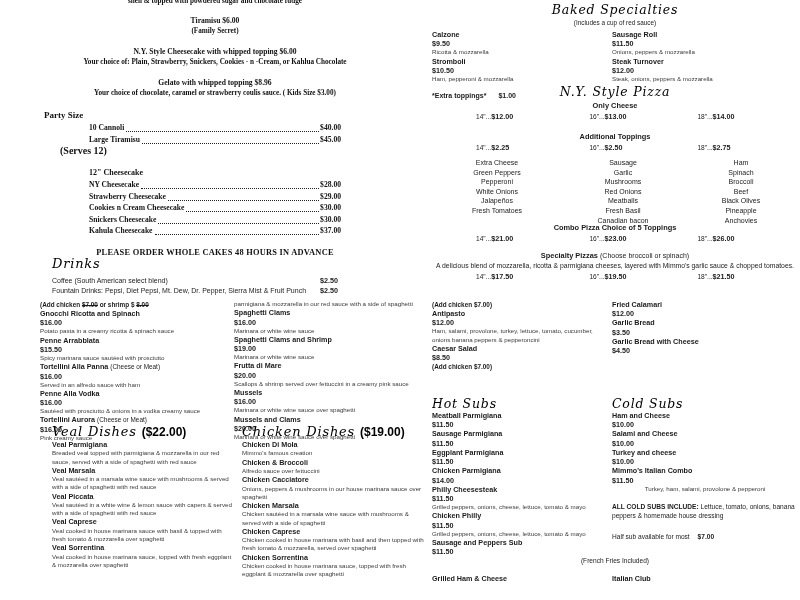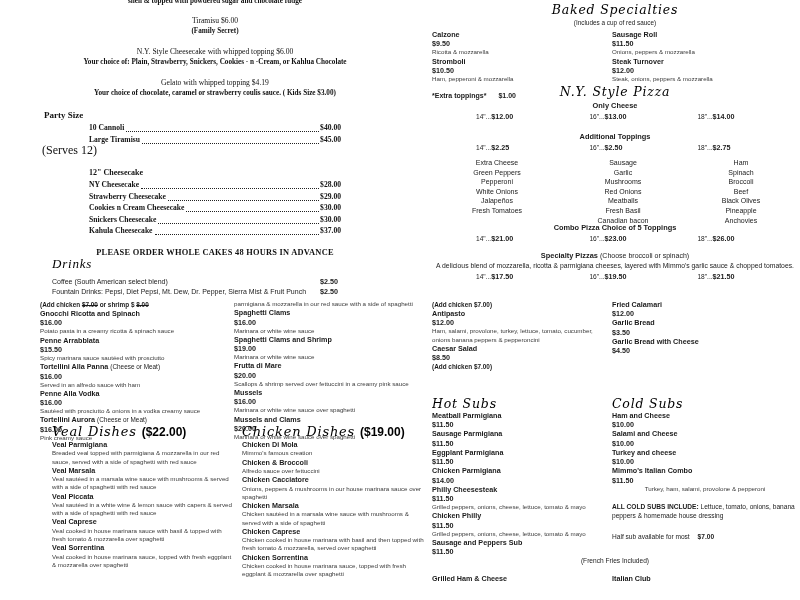--- a/index.html
+++ b/index.html
@@ -25,58 +25,58 @@
   #desserts {
     position:absolute; left:0; top:0; width:430px;
     font-family: "Liberation Serif", serif;
     color:#111;
   }
   #desserts .cut {
     text-align:center; font-size:7.2px; font-weight:bold;
     height:7px; overflow:hidden; line-height:7px;
     margin-top:-2px;
   }
-  #desserts .line { text-align:center; font-size:7.6px; font-weight:normal; line-height:11px; }
+  #desserts .line { text-align:center; font-size:7.6px; font-weight:bold; line-height:11px; }
   #desserts .sub  { text-align:center; font-size:7.2px; font-weight:bold; line-height:10px; }
   #desserts .gap10 { height:10px; }
 
   .dotlist { margin: 0 auto; width: 252px; }
   .dotrow {
     display:flex; align-items:flex-end;
     font-size:7.6px; font-weight:bold; line-height:11.5px;
     font-family:"Liberation Serif", serif;
   }
   .dotrow .nm { white-space:nowrap; }
   .dotrow .dots {
     flex:1; margin:0 1px 1.5px 2px;
     border-bottom: 1px dotted #222;
     height: 1px;
   }
   .dotrow .pr { white-space:nowrap; }
   .party-hdr { font-size:9px; font-weight:bold; padding-left:44px; line-height:14px; }
-  .serves { font-size:12px; font-weight:normal; padding-left:42px; line-height:11px;}
+  .serves { font-size:10px; font-weight:bold; padding-left:60px; line-height:11px;}
   .cake-hdr { font-size:8px; font-weight:bold; line-height:13px; }
   .advance {
     text-align:center; font-size:8.4px; font-weight:bold;
     letter-spacing:.25px; margin-top:11px;
   }
 
   
   .sec-title {
     font-family:"DejaVu Serif", serif; font-style:italic;
     font-size:13px; letter-spacing:.8px; color:#000000;
   }
   .sec-title .paren {
     font-family:"Liberation Sans", sans-serif; font-style:normal;
     font-size:12px; font-weight:bold; letter-spacing:0;
   }
 
   
   #drinks { position:absolute; left:52px; top:256px; width:360px; }
-  #drinks .t { margin-bottom:5px;font-family:Liberation Serif, serif; }
+  #drinks .t { margin-bottom:5px; }
   .drinkrow { display:flex; font-size:7px; line-height:10px; }
   .drinkrow .dn { width:268px; }
   .drinkrow .dp { font-weight:bold; font-size:7.2px; }
 
   #pasta { position:absolute; left:40px; top:300px; width:378px; display:flex; gap:10px; }
   #pasta .col { width:184px; }
   .addnote { font-size:6.4px; font-weight:bold; line-height:9px; }
   .addnote .stk { text-decoration: line-through; }
 
   #vealchick { position:absolute; left:52px; top:424px; width:372px; display:flex; gap:8px; }
@@ -149,21 +149,21 @@
 
   <div id="desserts">
     <div class="cut">shell &amp; topped with powdered sugar and chocolate fudge</div>
     <div class="gap10"></div>
     <div class="line">Tiramisu  $6.00</div>
     <div class="sub">(Family Secret)</div>
     <div class="gap10"></div>
     <div class="line">N.Y. Style Cheesecake with whipped topping     $6.00</div>
     <div class="sub">Your choice of: Plain, Strawberry, Snickers, Cookies - n -Cream, or Kahlua Chocolate</div>
     <div class="gap10"></div>
-    <div class="line">Gelato with whipped topping    $4.19</div>
+    <div class="line">Gelato with whipped topping    $8.96</div>
     <div class="sub">Your choice of chocolate, caramel or strawberry coulis sauce.  ( Kids Size $3.00)</div>
     <div class="gap10"></div>
 
     <div class="party-hdr">Party Size</div>
     <div class="dotlist">
       <div class="dotrow">
         <span class="nm">10 Cannoli</span>
         <span class="dots"></span>
         <span class="pr">$40.00</span>
       </div>

